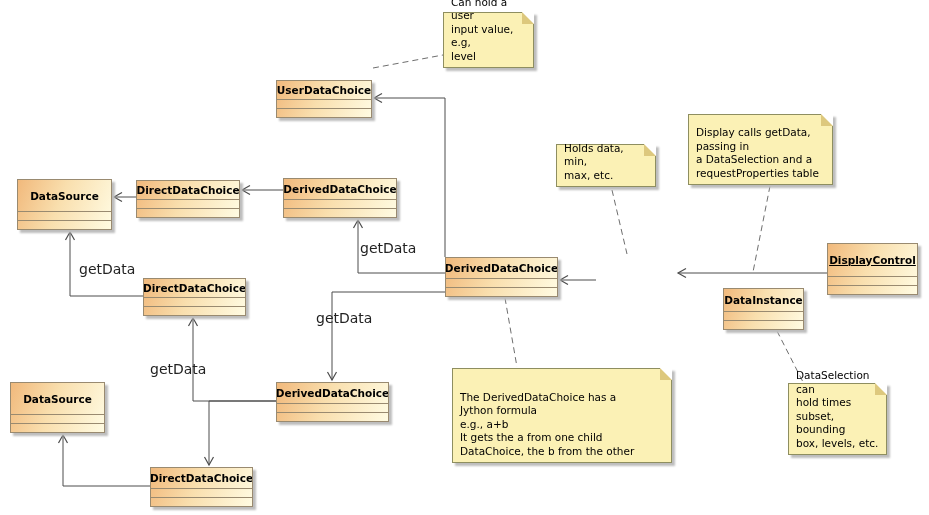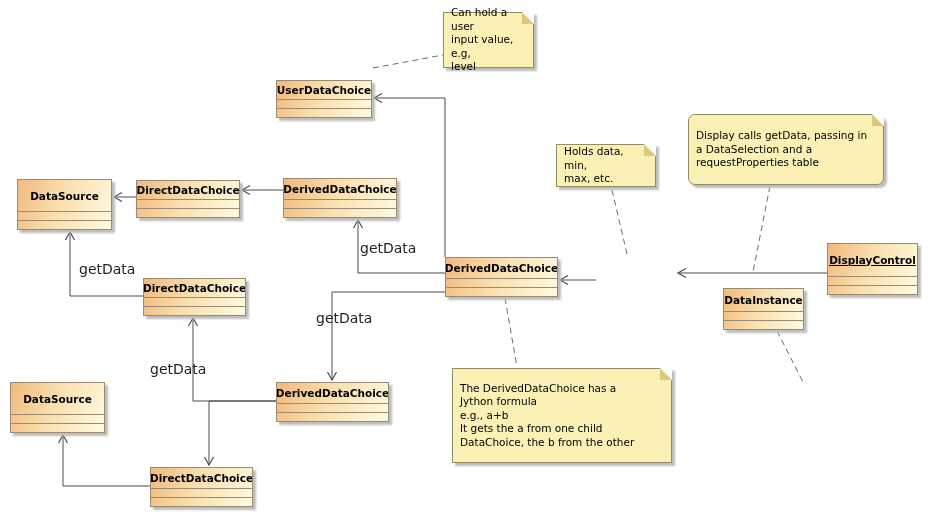--- a/index.html
+++ b/index.html
@@ -17,21 +17,21 @@
   .cls .t {
     flex:1; display:flex; align-items:center; justify-content:center;
     font-weight:bold; font-size:10.5px; color:#000; white-space:nowrap; overflow:hidden;
   }
   .cls .r { height:8px; border-top:1px solid #998a70; }
 
   .note {
     position:absolute; box-sizing:border-box;
     background:#fbf1b5; border:1px solid #8e8e60; box-shadow:3px 3px 2px #bdbdbd;
     font-size:10.5px; line-height:13.5px; color:#000;
-    display:flex; align-items:center; padding:4px 7px;
+    display:flex; align-items:flex-end; padding:4px 7px;
   }
   .note .txt { white-space:pre-line; }
   .note::before {
     content:""; position:absolute; top:-1px; right:-1px;
     border-style:solid; border-width:0 12px 12px 0;
     border-color:#ffffff #ffffff #ddc87d #ddc87d;
   }
 
   .lbl { position:absolute; font-size:14px; color:#222; white-space:nowrap; }
 </style>
@@ -139,33 +139,39 @@
     <div class="txt">Can hold a user
 input value, e.g,
 level</div>
   </div>
 
   <div class="note" style="left:556px;top:144px;width:100px;height:43px;">
     <div class="txt">Holds data, min,
 max, etc.</div>
   </div>
 
-  <div class="note" style="left:688px;top:114px;width:196px;height:71px;border-radius:7px;">
+  <div class="note" style="left:688px;top:114px;width:145px;height:71px;">
     <div class="txt">Display calls getData, passing in
 a DataSelection and a
 requestProperties table</div>
   </div>
 
   <div class="note" style="left:452px;top:368px;width:220px;height:95px;">
     <div class="txt">The DerivedDataChoice has a
 Jython formula
 e.g., a+b
 It gets the a from one child
 DataChoice, the b from the other</div>
   </div>
 
+  <div class="note" style="left:788px;top:383px;width:99px;height:72px;">
+    <div class="txt">DataSelection can
+hold times
+subset, bounding
+box, levels, etc.</div>
+  </div>
 
   <span class="lbl" style="left:79px;top:261px;">getData</span>
   <span class="lbl" style="left:360px;top:240px;">getData</span>
   <span class="lbl" style="left:316px;top:310px;">getData</span>
   <span class="lbl" style="left:150px;top:361px;">getData</span>
 
 </div>
 
 </body></html>

